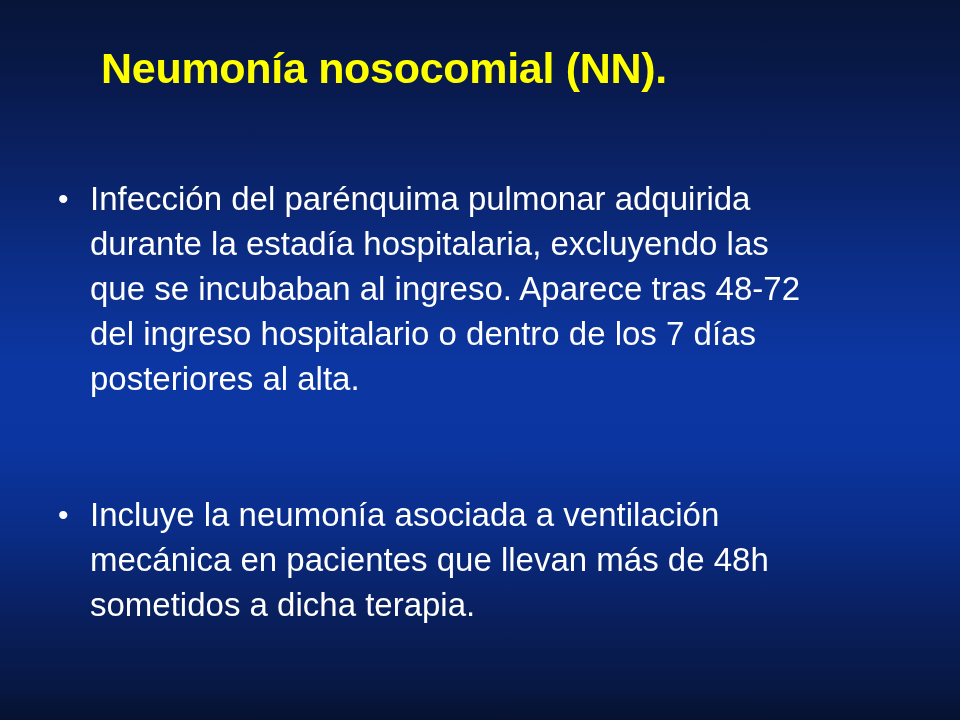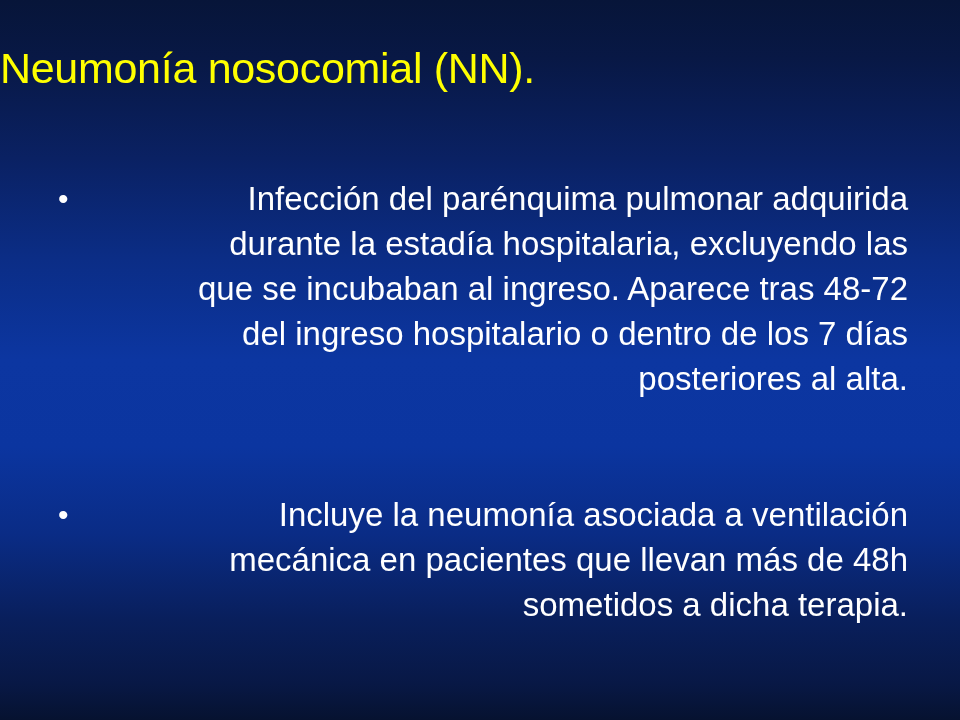--- a/index.html
+++ b/index.html
@@ -29,24 +29,24 @@
     font-family: "Liberation Sans", "DejaVu Sans", sans-serif;
     -webkit-font-smoothing: antialiased;
   }
 
   
   #title {
     position: absolute;
     top: 42px;
     left: 0;
     width: 768px;
-    text-align: left;
+    text-align: center;
     color: #ffff00;
     font-size: 43px;
-    font-weight: normal;
+    font-weight: bold;
     letter-spacing: -0.3px;
     line-height: 52px;
     white-space: nowrap;
   }
 
   
   #body {
     position: absolute;
     top: 176px;
     left: 52px;
@@ -70,21 +70,21 @@
     font-size: 30px;
     line-height: 45px;
     text-align: left;
     padding-left: 6px;
     box-sizing: border-box;
   }
   .bullet-text {
     flex: 1 1 auto;
     max-width: 818px;
     color: #ffffff;
-    text-align: right;
+    text-align: left;
     white-space: pre-line;
   }
 </style>
 </head>
 <body>
 
 <div id="slide">
 
   <div id="title">Neumonía nosocomial (NN).</div>
 

